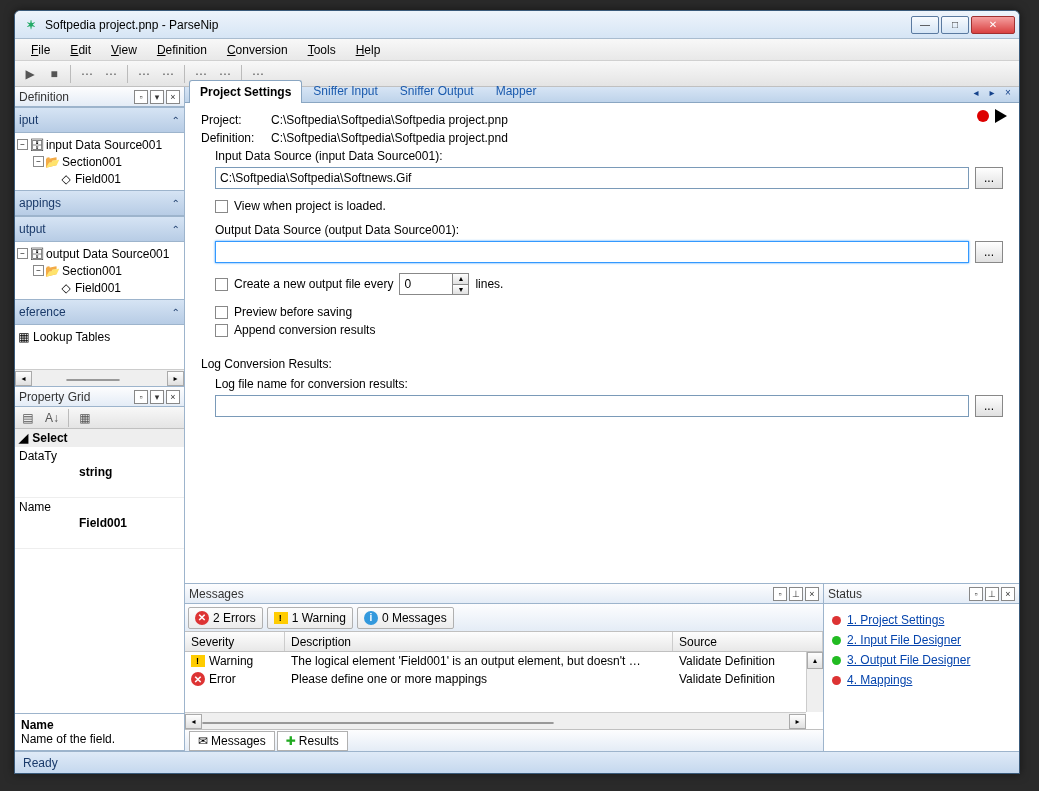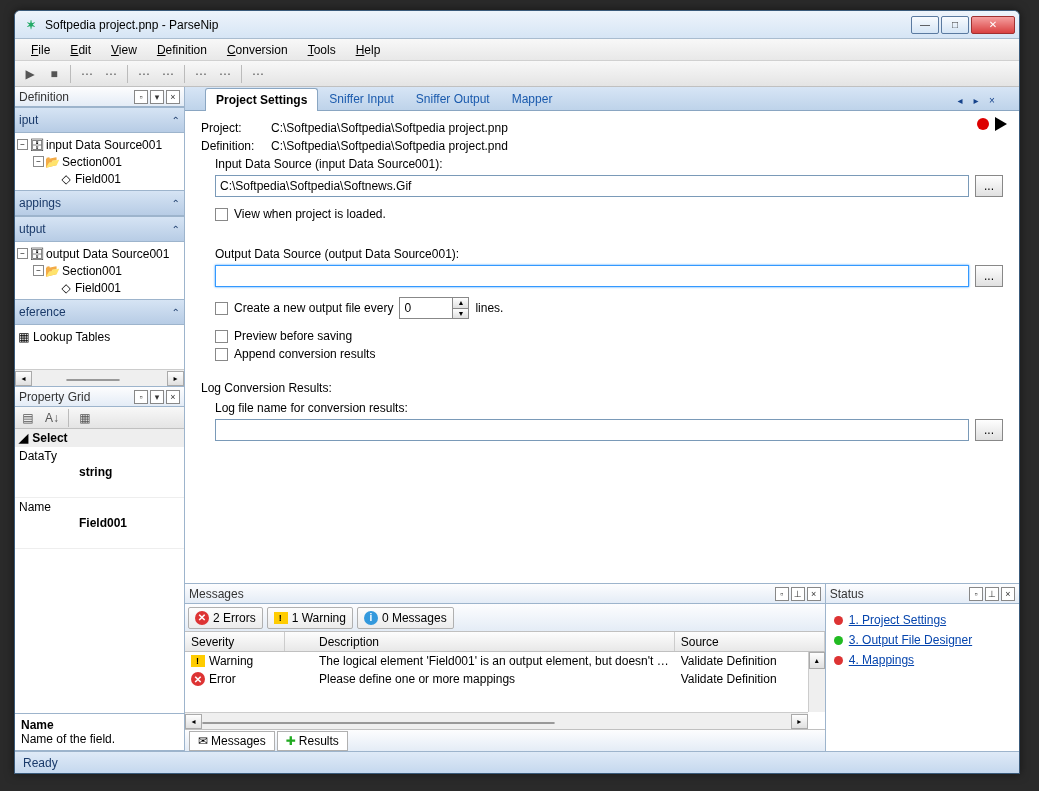--- a/index.html
+++ b/index.html
@@ -49,21 +49,21 @@
 .pg-body { flex:1; background:#fff; font-size:11px;}
 .pg-cat { background:#eee; padding:2px 4px; font-weight:bold; display:flex;align-items:center;gap:4px;}
 .pg-row { display:flex; border-bottom:1px solid #eee;}
 .pg-row .k { width:60px; padding:2px 4px; }
 .pg-row .v { flex:1; padding:18px 4px; font-weight:bold;}
 .pg-desc { border-top:1px solid #9db4cc; padding:4px 6px;}
 .pg-desc .dn { font-weight:bold;}
 
 .center-col { flex:1; display:flex; flex-direction:column; min-width:0;}
 
-.tabstrip { height:24px; background: linear-gradient(#d7e5f5,#bed3ea); display:flex; align-items:flex-end; padding:0 20px; border-bottom:1px solid #8aa6c2; position:relative;}
+.tabstrip { height:16px; background: linear-gradient(#d7e5f5,#bed3ea); display:flex; align-items:flex-end; padding:0 4px; border-bottom:1px solid #8aa6c2; position:relative;}
 .tab { padding:4px 10px; font-size:12px; color:#15428b; border:1px solid transparent; border-bottom:none; cursor:default;}
 .tab.active { background:#fff; border-color:#8aa6c2; font-weight:bold; color:#000; border-radius:3px 3px 0 0; position:relative; top:1px;}
 .tab.inactive { color:#1a5aad;}
 .tabstrip .tright { margin-left:auto; display:flex; gap:2px; padding-bottom:3px;}
 .tabstrip .tright span { width:14px;height:14px; display:flex;align-items:center;justify-content:center;font-size:10px; color:#15428b;}
 
 .form-area { flex:1; background:#fff; position:relative; overflow:hidden;}
 .form-inner { padding:10px 16px 8px 16px;}
 .rec-controls { position:absolute; right:12px; top:6px; display:flex; gap:6px; align-items:center;}
 .rec-dot{width:12px;height:12px;border-radius:50%;background:#d00;}
@@ -94,21 +94,21 @@
 .icn.warn::after{content:"!";position:absolute;left:-2px;top:1px;font-size:9px;}
 .icn.info{background:#39d;}
 
 .msg-grid { flex:1; overflow:hidden; position:relative;}
 .msg-head { display:flex; background:linear-gradient(#fdfdfd,#e8e8e8); border-bottom:1px solid #c0c0c0; height:20px;}
 .msg-head div{padding:3px 6px;border-right:1px solid #ccc;}
 .msg-rows { }
 .msg-row { display:flex; height:18px; align-items:center;}
 .msg-row > div{padding:1px 6px; overflow:hidden;white-space:nowrap;text-overflow:ellipsis;}
 .col-sev{width:100px;display:flex;align-items:center;gap:4px;}
-.col-desc{flex:1;margin-left:28px;}
+.col-desc{flex:1;}
 .col-src{width:150px;}
 .msg-vscroll{position:absolute;right:0;top:20px;bottom:17px;width:17px;background:#efefef;border-left:1px solid #ccc;}
 .msg-vscroll .arr{height:17px;background:linear-gradient(#fefefe,#e0e0e0);border:1px solid #aaa;display:flex;align-items:center;justify-content:center;font-size:8px;}
 
 .msg-tabs { height:22px; border-top:1px solid #c0c0c0; background:linear-gradient(#fdfdfe,#e4ecf6); display:flex;align-items:center;padding:0 4px;gap:2px;}
 .msg-tab { padding:2px 8px; border:1px solid #b0b0b0; background:#fff; display:flex;align-items:center;gap:3px; font-size:11px;}
 
 .status-pane { width:196px; border-left:1px solid #9db4cc; border-top:1px solid #9db4cc; display:flex;flex-direction:column; height:168px;}
 .status-body { padding:6px 8px;}
 .status-row{display:flex;align-items:center;gap:6px;height:20px;}
@@ -306,21 +306,21 @@
           <div class="sub">
             <div>Input Data Source (input Data Source001):</div>
             <div class="input-row">
               <input class="txtbox" value="C:\Softpedia\Softpedia\Softnews.Gif" style="">
               <div class="browse-btn">...</div>
             </div>
             <div class="chk-row">
                 <span class="chk"></span>
                 <span>View when project is loaded.</span>
               </div>
-            <div style="margin-top:26px;">Output Data Source (output Data Source001):</div>
+            <div style="margin-top:10px;">Output Data Source (output Data Source001):</div>
             <div class="input-row">
               <input class="txtbox focus" value="" style="">
               <div class="browse-btn">...</div>
             </div>
             <div class="chk-row">
               <span class="chk"></span>
               <span>Create a new output file every</span>
               <div class="spin">
                   <input value="0" style="">
                   <div class="arrows">
@@ -429,20 +429,24 @@
             <span class="pbtn">⊥</span>
             <span class="pbtn">×</span>
           </div>
           <div class="status-body" id="status-body">
               <div class="status-row">
                 <span class="status-dot" style="background: rgb(221, 51, 51);"></span>
                 <a href="#">1. Project Settings</a>
               </div>
               <div class="status-row">
                 <span class="status-dot" style="background: rgb(34, 187, 34);"></span>
+                <a href="#">2. Input File Designer</a>
+              </div>
+              <div class="status-row">
+                <span class="status-dot" style="background: rgb(34, 187, 34);"></span>
                 <a href="#">3. Output File Designer</a>
               </div>
               <div class="status-row">
                 <span class="status-dot" style="background: rgb(221, 51, 51);"></span>
                 <a href="#">4. Mappings</a>
               </div>
             </div>
         </div>
       </div>
     </div>

